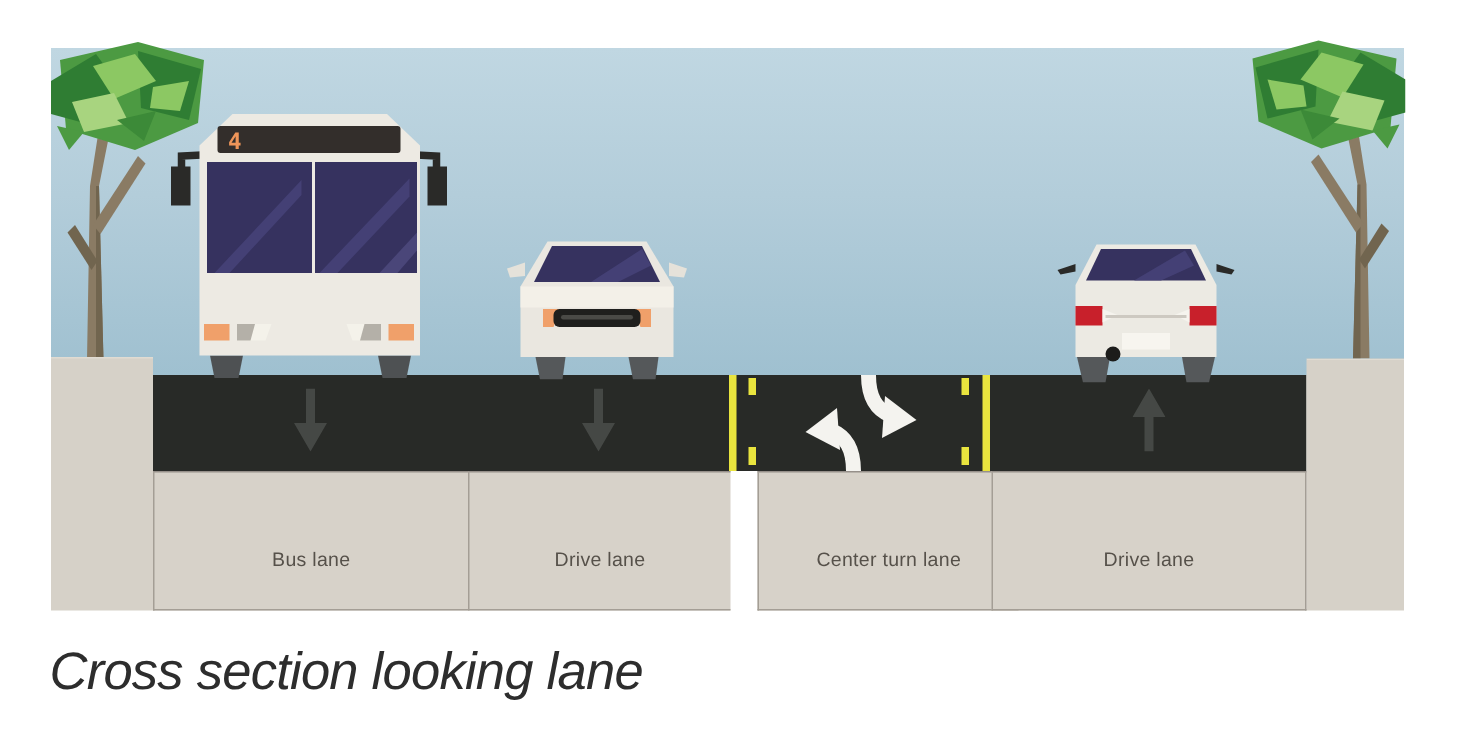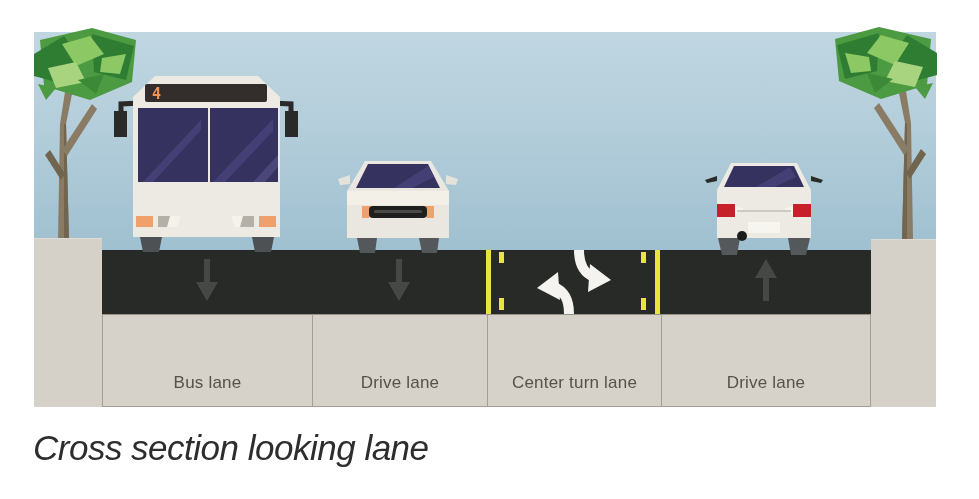--- a/index.html
+++ b/index.html
@@ -21,21 +21,21 @@
   .yline.dashed{background:linear-gradient(180deg,
       rgba(0,0,0,0) 0 2px,#e9e43e 2px 13px,rgba(0,0,0,0) 13px 48px,
       #e9e43e 48px 60px,rgba(0,0,0,0) 60px 64px);}
   .lane-arrow{z-index:4;}
 
   
   .lane-box{top:314px;height:93px;background:#d7d2c9;box-sizing:border-box;
             border-top:1px solid #96908a;border-bottom:1px solid #a49e95;border-left:1px solid #a49e95;
             display:flex;align-items:flex-end;justify-content:center;z-index:6;}
   .lane-box.last{border-right:1px solid #a49e95;}
-  .lane-label{color:#56514a;font-size:17px;line-height:1;padding-bottom:15px;letter-spacing:.2px;}
+  .lane-label{color:#56514a;font-size:13px;line-height:1;padding-bottom:27px;letter-spacing:.2px;}
 
   .tree{z-index:2;}
   .vehicle{z-index:5;}
 
   .caption{left:33px;top:428px;width:650px;color:#2d2d2d;font-size:35px;
            font-style:italic;letter-spacing:-.5px;z-index:7;}
 </style>
 </head>
 <body>
 
@@ -180,21 +180,21 @@
 
   <div class="abs curb curb-left"></div>
   <div class="abs curb curb-right"></div>
 
   <div class="abs lane-box" style="left:102px;width:210px;">
     <span class="lane-label">Bus lane</span>
   </div>
   <div class="abs lane-box" style="left:312px;width:175px;">
     <span class="lane-label">Drive lane</span>
   </div>
-  <div class="abs lane-box" style="left:487px;width:174px;">
+  <div class="abs lane-box" style="left:505px;width:174px;">
     <span class="lane-label">Center turn lane</span>
   </div>
   <div class="abs lane-box last" style="left:661px;width:210px;">
     <span class="lane-label">Drive lane</span>
   </div>
 
   <div class="abs caption">Cross section looking lane</div>
 
 </div>
 

